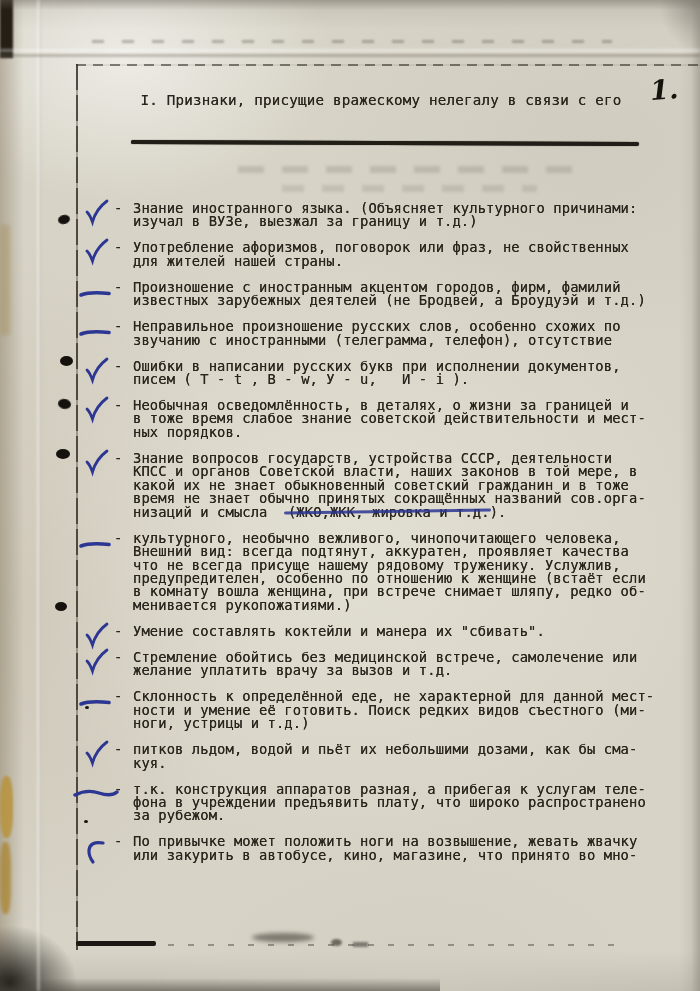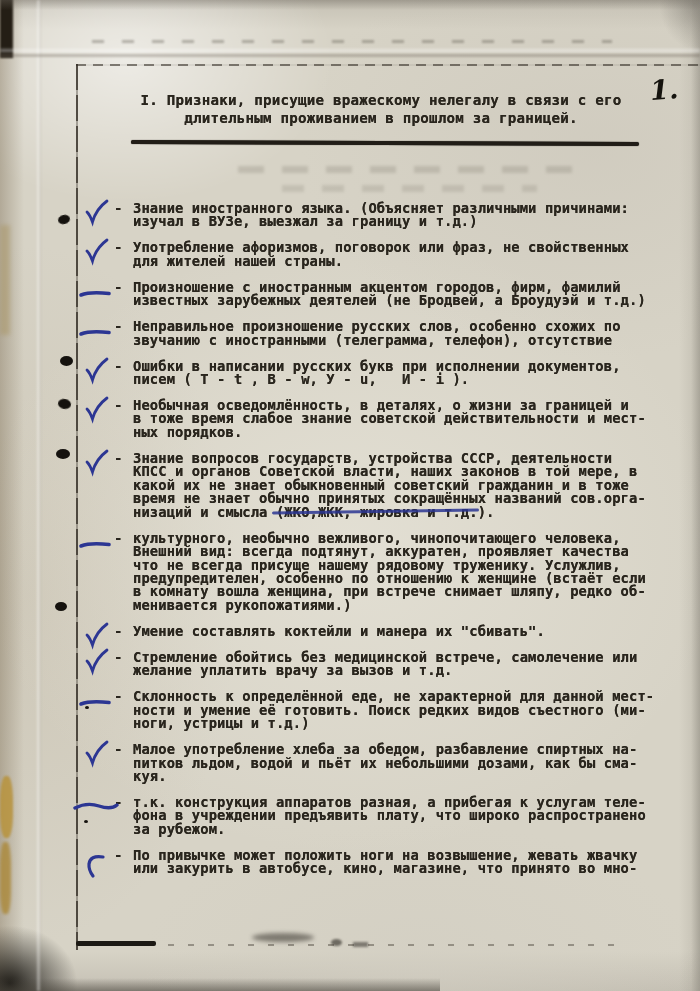--- a/index.html
+++ b/index.html
@@ -50,39 +50,39 @@
     background:repeating-linear-gradient(90deg,rgba(50,44,36,.6) 0 10px,rgba(50,44,36,.08) 10px 17px);}
   .frame-corner-bl{left:76px;top:941px;width:80px;height:5px;background:#1c1914;border-radius:2px;filter:blur(.4px);}
   .frame-bottom-dots{left:168px;top:944px;width:460px;height:2px;filter:blur(.5px);
     background:repeating-linear-gradient(90deg,rgba(70,64,55,.45) 0 6px,transparent 6px 20px);}
   .smudge-b1{left:252px;top:933px;width:62px;height:9px;background:rgba(40,36,30,.5);filter:blur(2px);border-radius:50%;}
   .smudge-b2{left:331px;top:939px;width:11px;height:7px;background:rgba(40,36,30,.6);filter:blur(1px);border-radius:50%;}
   .smudge-b3{left:353px;top:942px;width:15px;height:5px;background:rgba(40,36,30,.5);filter:blur(1px);}
   
   .dot{position:absolute;background:#15120e;border-radius:50%;filter:blur(.45px);}
   
-  .typewritten{color:#29251d;font-weight:bold;text-shadow:0 0 .55px rgba(41,37,29,.85);}
+  .typewritten{color:#29251d;font-weight:normal;text-shadow:0 0 .55px rgba(41,37,29,.85);}
   .doc-title{position:absolute;left:120px;top:92px;width:522px;text-align:center;
     font-size:14.2px;line-height:17.5px;letter-spacing:.2px;}
   .title-underline{position:absolute;left:131px;top:141px;width:508px;height:3.6px;
     background:#211d17;border-radius:2px;box-shadow:0 0 1px #211d17;transform:rotate(.2deg);}
   .page-number{position:absolute;right:22px;top:74px;font-family:"DejaVu Serif",serif;
     font-style:italic;font-weight:bold;font-size:27px;color:#15130e;transform:rotate(-4deg);}
   
   .items{position:absolute;left:80px;top:202px;width:618px;display:flex;flex-direction:column;gap:12.5px;}
   .item{display:flex;align-items:flex-start;}
   .mark-cell{flex:0 0 34px;position:relative;height:12px;}
   .mark-cell svg{position:absolute;left:2px;top:-5px;}
   .mark-cell.m-dash svg{top:7px;left:-2px;}
   .mark-cell.m-dash-long svg{top:3px;left:-7px;}
   .mark-cell.m-curve svg{top:3px;left:3px;}
   .bullet{flex:0 0 13px;margin-right:6px;font-size:14px;line-height:13.45px;}
   .item-text{flex:1;}
   .line{white-space:pre;font-size:13.8px;line-height:13.45px;letter-spacing:.1px;}
-  .strike{position:relative;}
+  .strike{position:relative;margin-left:12px;}
   .strike::after{content:"";position:absolute;left:-4px;right:-1px;top:6px;height:2.5px;
     background:rgba(44,54,147,.85);transform:rotate(-.8deg);border-radius:2px;}
 </style>
 </head>
 <body>
 
 <div class="scene">
   <div class="paper"></div>
 
   <div class="dec edge-left-column"></div>
@@ -115,34 +115,33 @@
   <div class="dot" style="left:58px;top:399px;width:13px;height:10px;transform:rotate(10deg)"></div>
   <div class="dot" style="left:56px;top:449px;width:14px;height:10px"></div>
   <div class="dot" style="left:55px;top:602px;width:12px;height:9px"></div>
   <div class="dot" style="left:85px;top:706px;width:4px;height:3px"></div>
   <div class="dot" style="left:84px;top:820px;width:4px;height:3px"></div>
 
   <div class="page-number">1.</div>
 
   <div class="doc-title typewritten">
     <div>I. Признаки, присущие вражескому нелегалу в связи с его</div>
-    <div>длительным проживанием в прошлом за границей.</div>
   </div>
   <div class="title-underline"></div>
 
   <div class="items typewritten">
       <div class="item">
         <span class="mark-cell m-check">
           <svg width="30" height="31" viewBox="0 0 30 31">
             <path d="M5 15 Q8 18 10.5 25 Q14 12 25 4" fill="none" stroke="#2c3693" stroke-width="2.8" stroke-linecap="round"></path>
           </svg>
         </span>
         <span class="bullet">-</span>
         <div class="item-text">
-          <div class="line">Знание иностранного языка. (Объясняет различными причинами:</div>
+          <div class="line">Знание иностранного языка. (Объясняет культурного причинами:</div>
           <div class="line">изучал в ВУЗе, выезжал за границу и т.д.)</div>
         </div>
       </div>
       <div class="item">
         <span class="mark-cell m-check">
           <svg width="30" height="31" viewBox="0 0 30 31">
             <path d="M5 15 Q8 18 10.5 25 Q14 12 25 4" fill="none" stroke="#2c3693" stroke-width="2.8" stroke-linecap="round"></path>
           </svg>
         </span>
         <span class="bullet">-</span>
@@ -268,21 +267,20 @@
         </div>
       </div>
       <div class="item">
         <span class="mark-cell m-check">
           <svg width="30" height="31" viewBox="0 0 30 31">
             <path d="M5 15 Q8 18 10.5 25 Q14 12 25 4" fill="none" stroke="#2c3693" stroke-width="2.8" stroke-linecap="round"></path>
           </svg>
         </span>
         <span class="bullet">-</span>
         <div class="item-text">
-          <div class="line">Малое употребление хлеба за обедом, разбавление спиртных на-</div>
           <div class="line">питков льдом, водой и пьёт их небольшими дозами, как бы сма-</div>
           <div class="line">куя.</div>
         </div>
       </div>
       <div class="item">
         <span class="mark-cell m-dash-long">
           <svg width="46" height="14" viewBox="0 0 46 14">
             <path d="M2 9 Q14 3 26 7 T44 6" fill="none" stroke="#2c3693" stroke-width="3.4" stroke-linecap="round"></path>
           </svg>
         </span>

